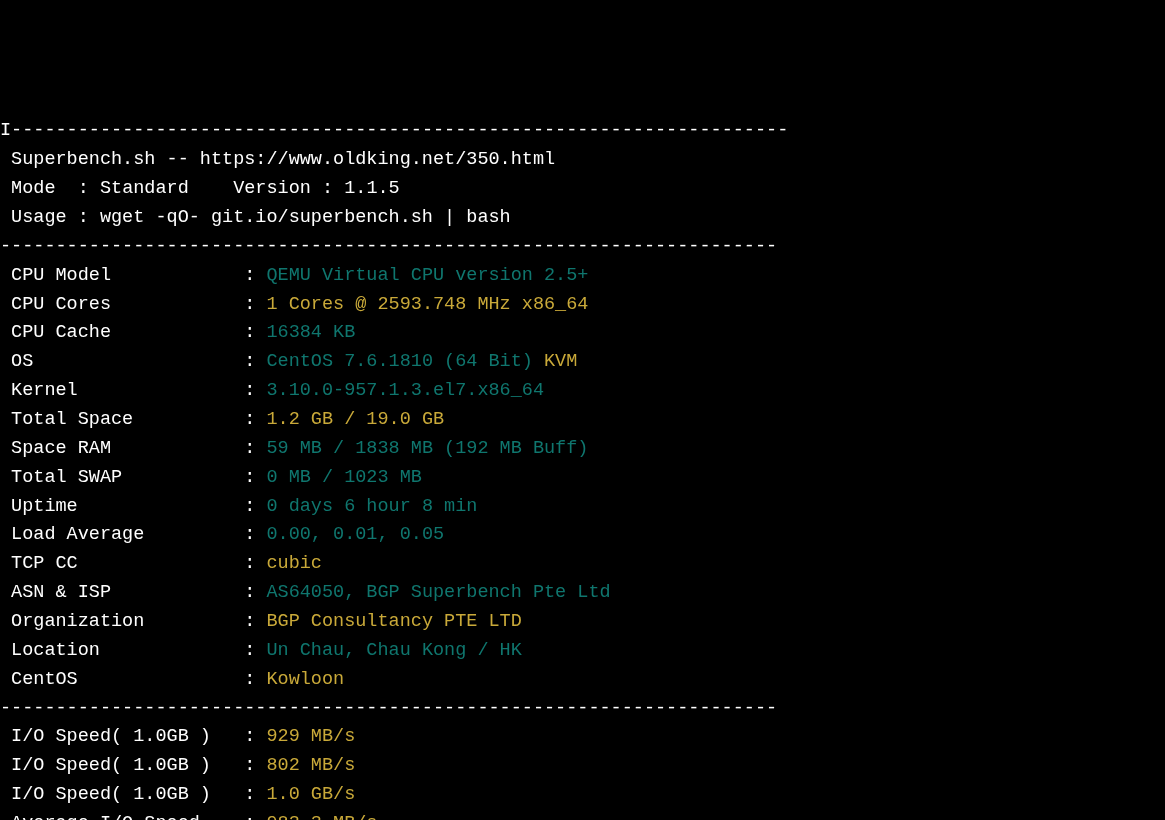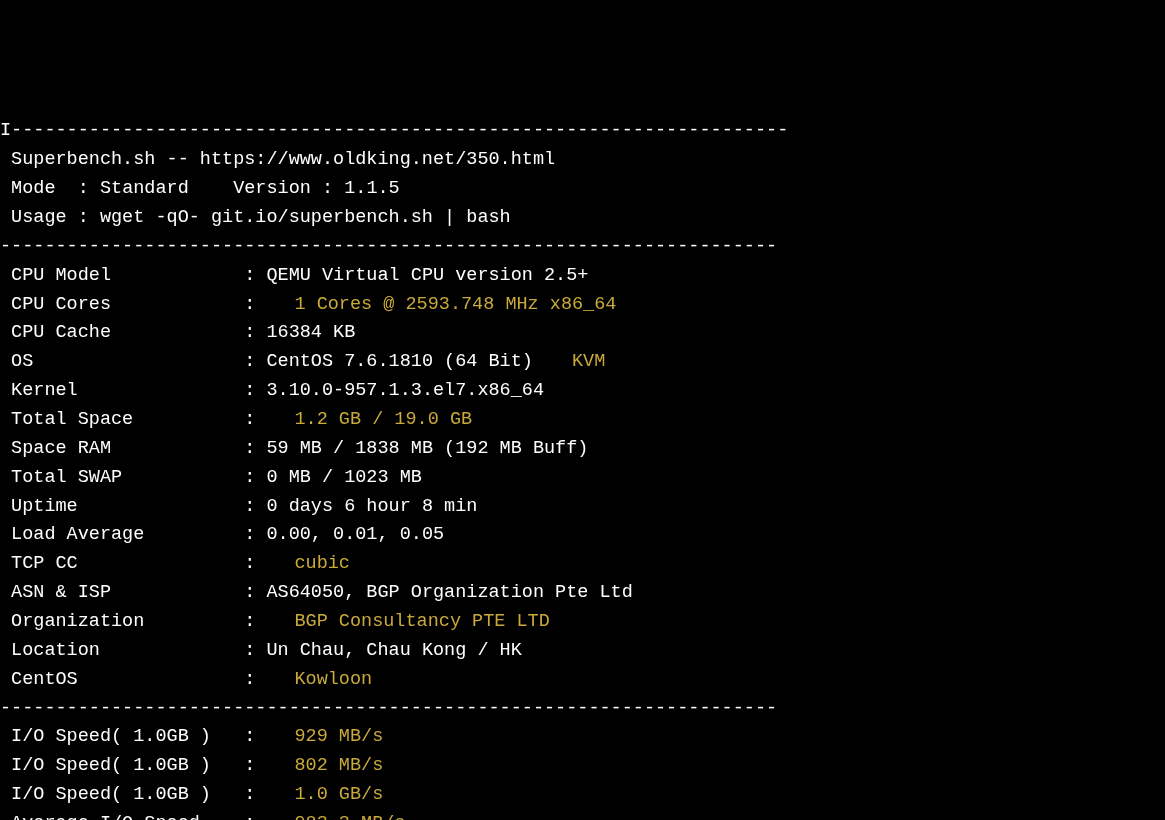--- a/index.html
+++ b/index.html
@@ -11,22 +11,22 @@
     line-height: 1.56;
     color: #ffffff;
     width: 1165px;
     height: 820px;
     overflow: hidden;
     white-space: pre;
   }
   .terminal {
     padding: 2px 0 0 0;
   }
-  .cyan { color: #ffffff; }
-  .yellow { color: #c9a939; margin-left: 28px; }
+  .cyan { color: #0f766e; }
+  .yellow { color: #c9a939; }
   .green { color: #ffffff; }
   .white { color: #ffffff; }
   .cursor {
     display: inline-block;
     position: relative;
   }
 </style>
 </head>
 <body>
 
@@ -41,21 +41,21 @@
 <span> CPU Cores            : </span><span class="yellow">1 Cores @ 2593.748 MHz x86_64</span>
 <span> CPU Cache            : </span><span class="cyan">16384 KB</span>
 <span> OS                   : </span><span class="cyan">CentOS 7.6.1810 (64 Bit)</span><span class="yellow"> KVM</span>
 <span> Kernel               : </span><span class="cyan">3.10.0-957.1.3.el7.x86_64</span>
 <span> Total Space          : </span><span class="yellow">1.2 GB / 19.0 GB</span>
 <span> Space RAM            : </span><span class="cyan">59 MB / 1838 MB (192 MB Buff)</span>
 <span> Total SWAP           : </span><span class="cyan">0 MB / 1023 MB</span>
 <span> Uptime               : </span><span class="cyan">0 days 6 hour 8 min</span>
 <span> Load Average         : </span><span class="cyan">0.00, 0.01, 0.05</span>
 <span> TCP CC               : </span><span class="yellow">cubic</span>
-<span> ASN &amp; ISP            : </span><span class="cyan">AS64050, BGP Organization Pte Ltd</span>
+<span> ASN &amp; ISP            : </span><span class="cyan">AS64050, BGP Superbench Pte Ltd</span>
 <span> Organization         : </span><span class="yellow">BGP Consultancy PTE LTD</span>
 <span> Location             : </span><span class="cyan">Un Chau, Chau Kong / HK</span>
 <span> CentOS               : </span><span class="yellow">Kowloon</span>
 <span>----------------------------------------------------------------------</span>
 <span> I/O Speed( 1.0GB )   : </span><span class="yellow">929 MB/s</span>
 <span> I/O Speed( 1.0GB )   : </span><span class="yellow">802 MB/s</span>
 <span> I/O Speed( 1.0GB )   : </span><span class="yellow">1.0 GB/s</span>
 <span> Average I/O Speed    : </span><span class="yellow">983.3 MB/s</span>
 </div>
 

